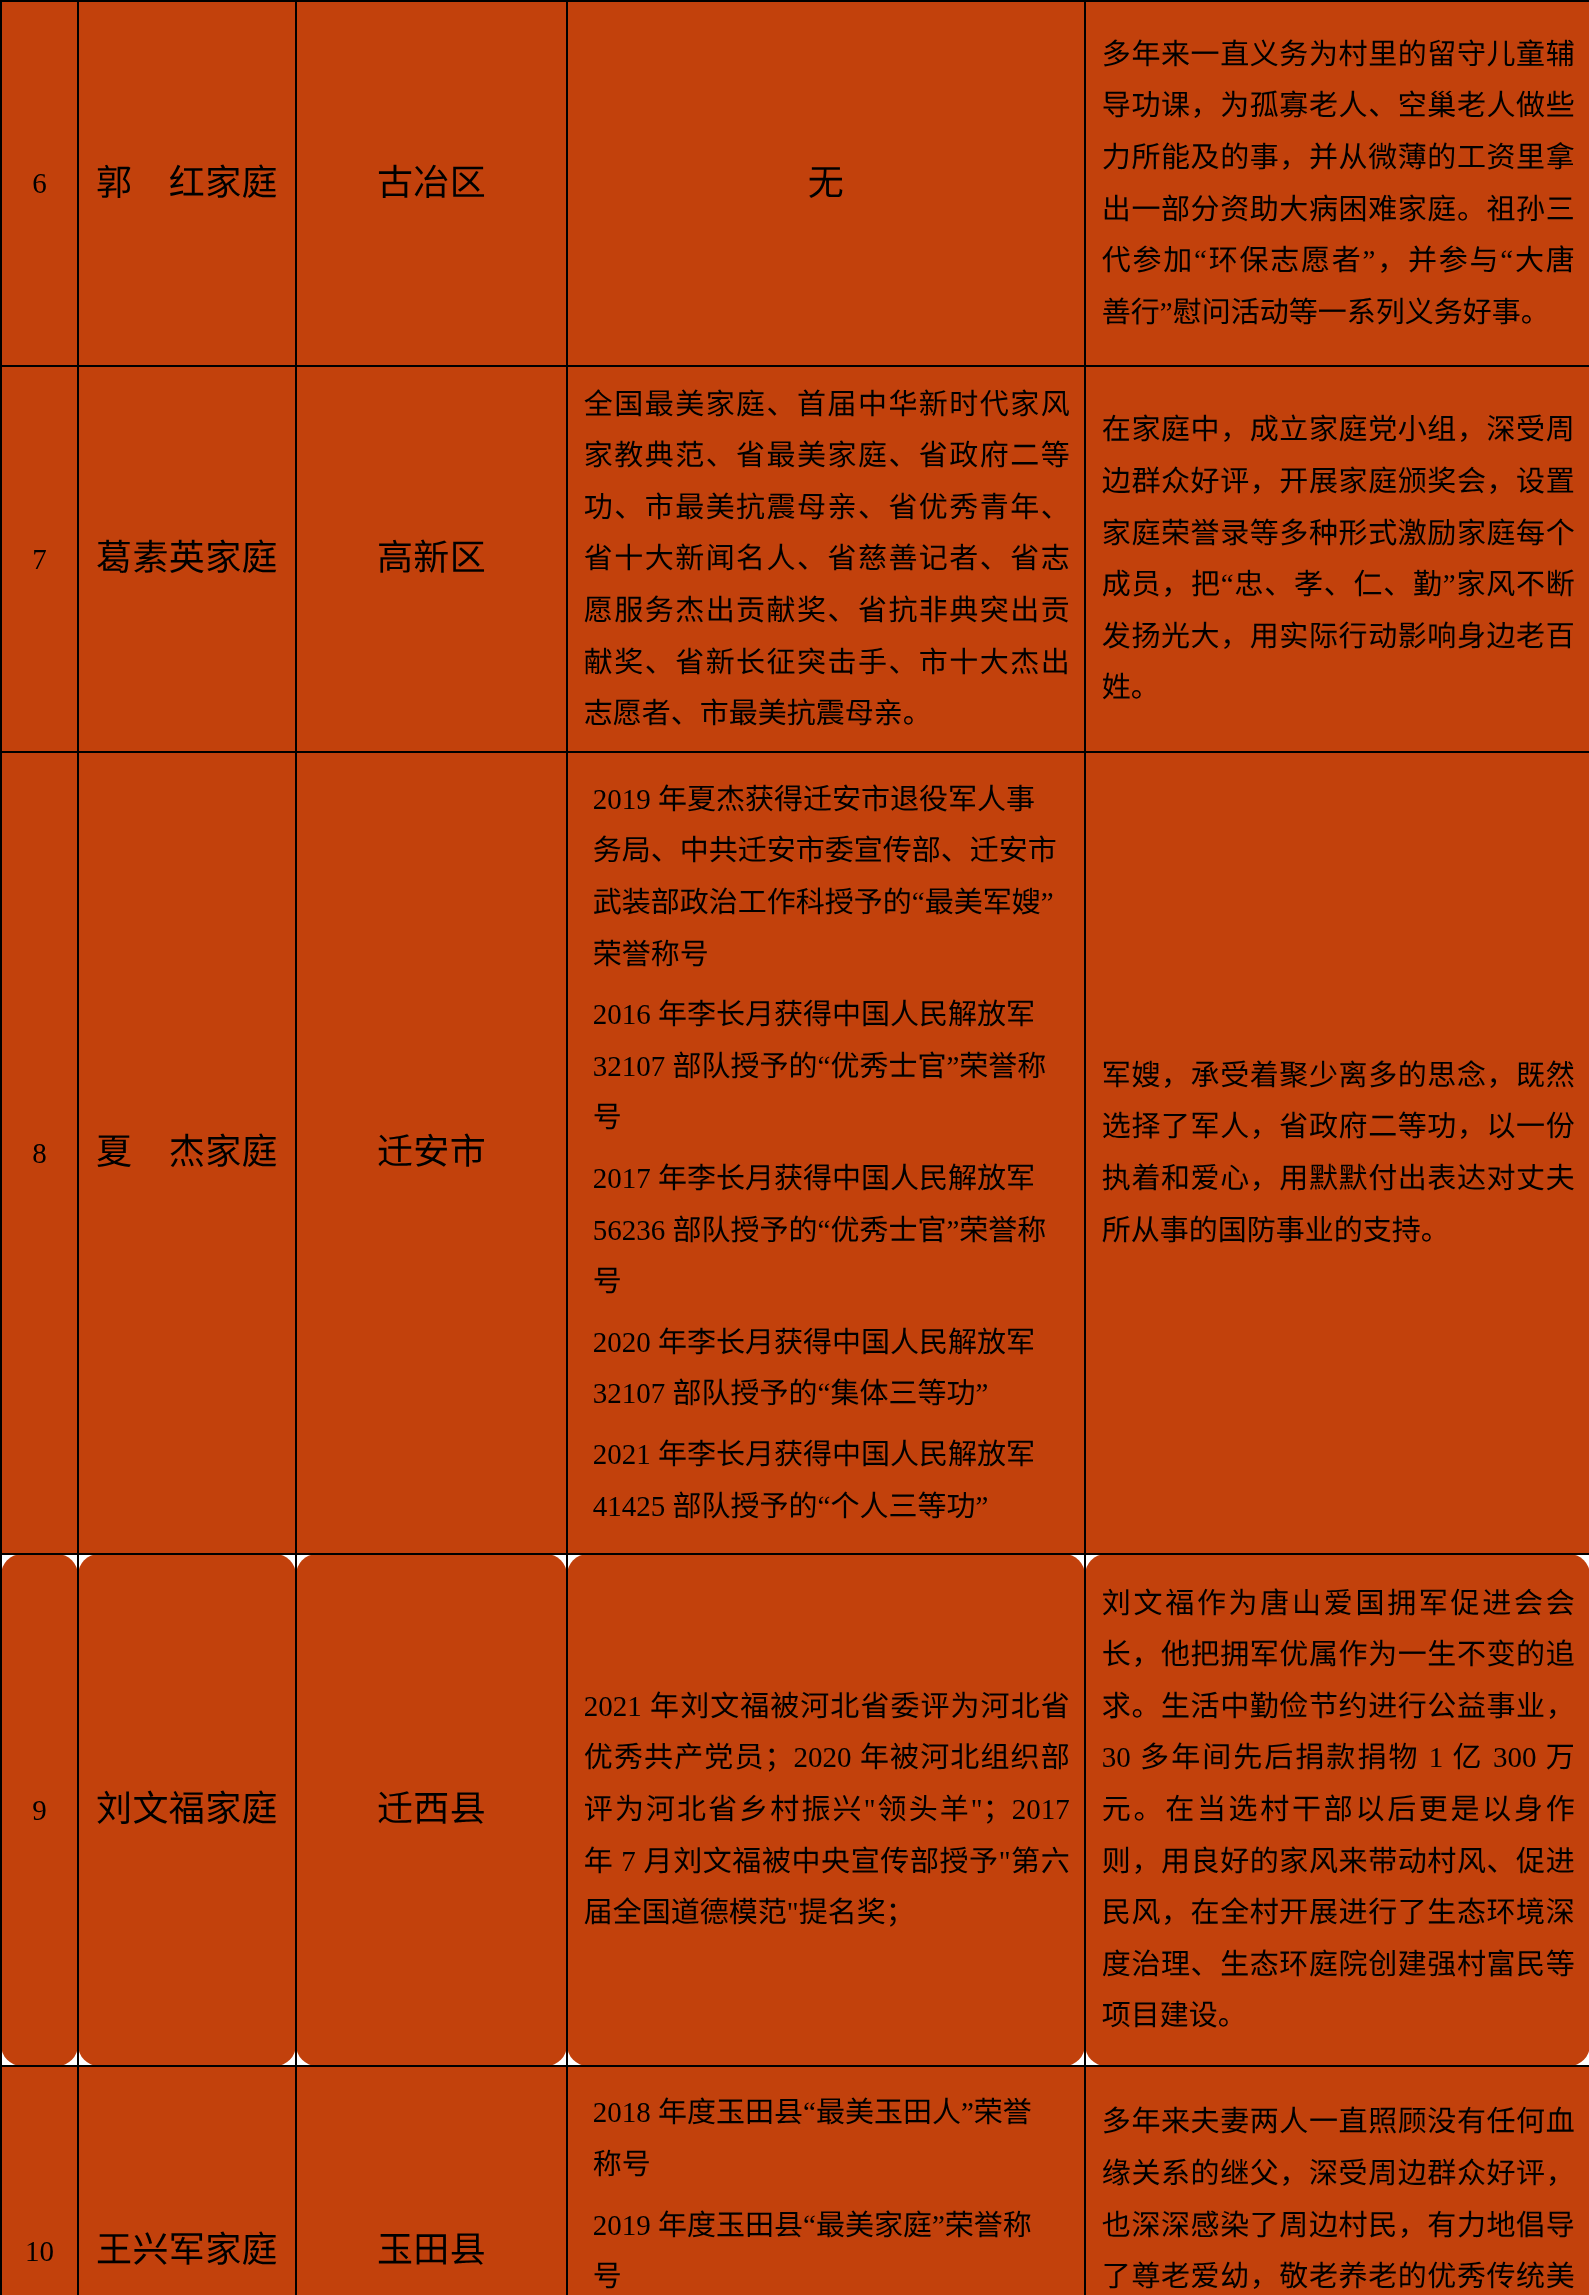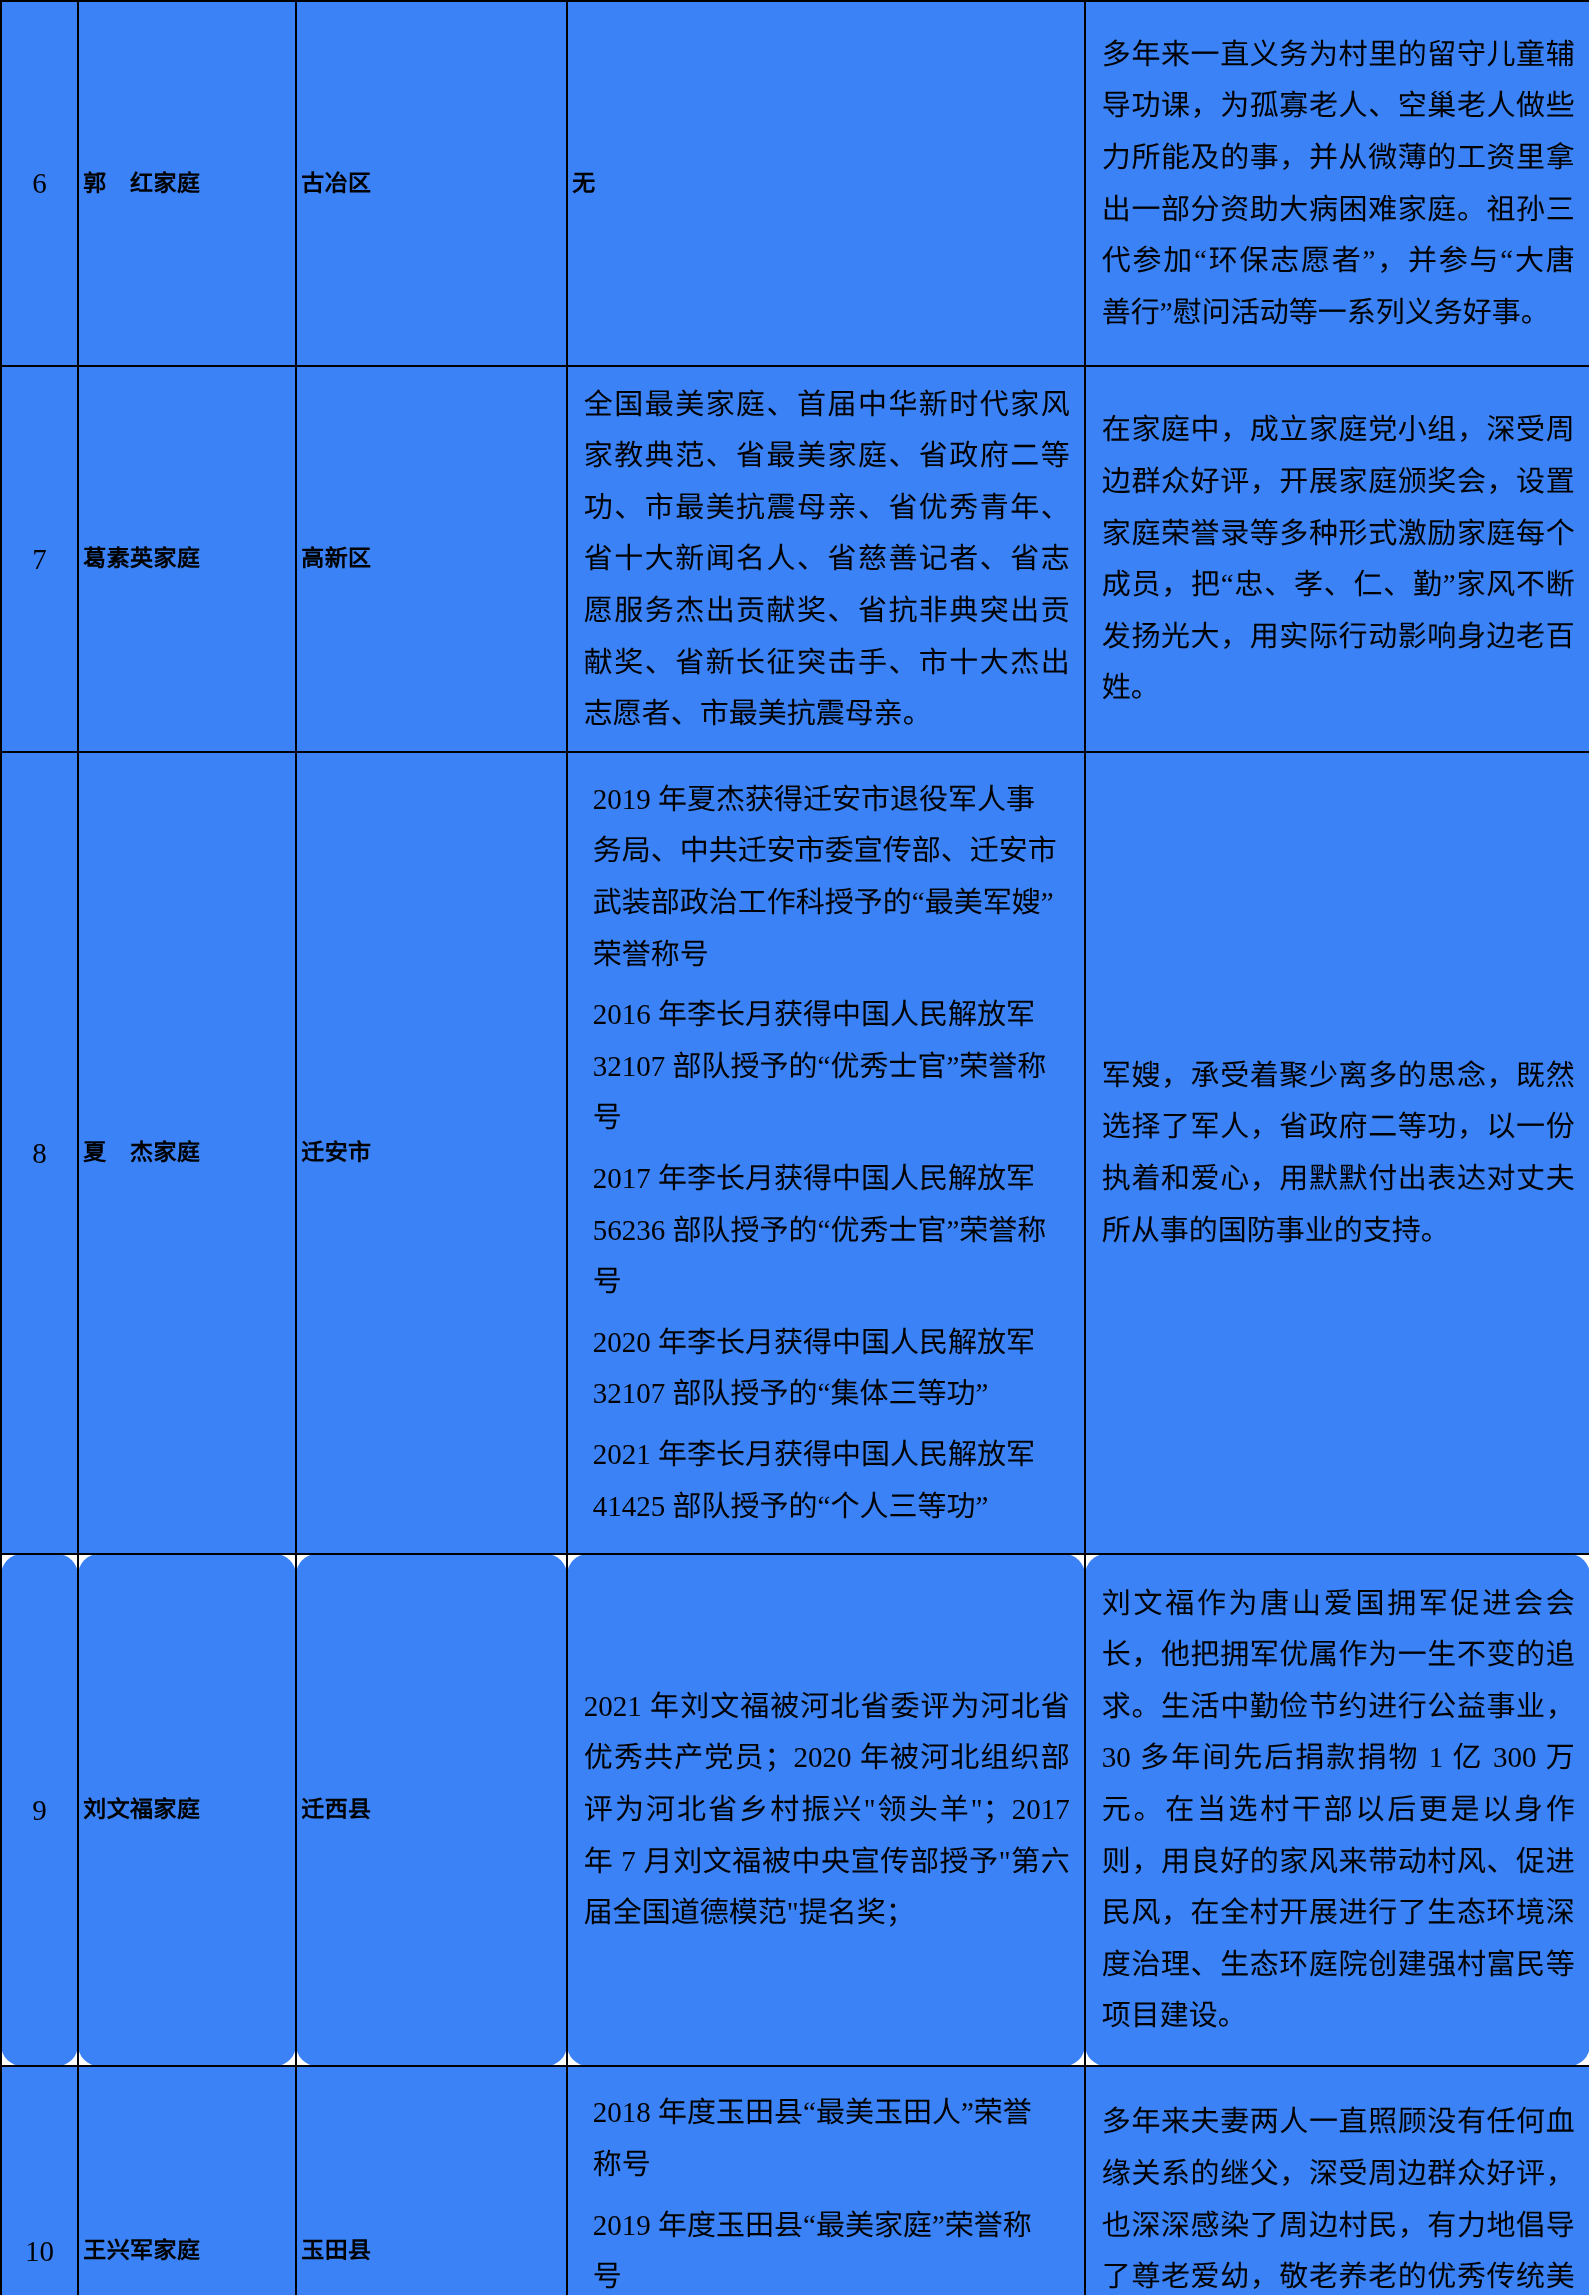--- a/index.html
+++ b/index.html
@@ -29,38 +29,37 @@
     border-collapse: collapse;
     width: 1590px;
     table-layout: fixed;
     border: 0;
   }
 
   table.doc-table td {
     border: 2.1px solid #000000;
     vertical-align: middle;
     padding: 0;
-    background: #3b82f6;
+    background: #c2410c;
   }
 
   
   col.c-index { width: 77px; }
   col.c-name  { width: 218px; }
   col.c-area  { width: 271px; }
   col.c-honor { width: 518px; }
   col.c-desc  { width: 505px; }
 
   
   .cell-center {
-    text-align: left;
-    font-size: 23px;
+    text-align: center;
+    font-size: 36px;
     line-height: 1.55;
     letter-spacing: 0.4px;
     padding: 7.2px 4.3px;
-    font-weight: bold;
   }
   .cell-index {
     text-align: center;
     font-size: 29px;
     line-height: 1.4;
     padding: 7.2px 2.9px;
   }
   .cell-text {
     text-align: justify;
     text-justify: inter-ideograph;

